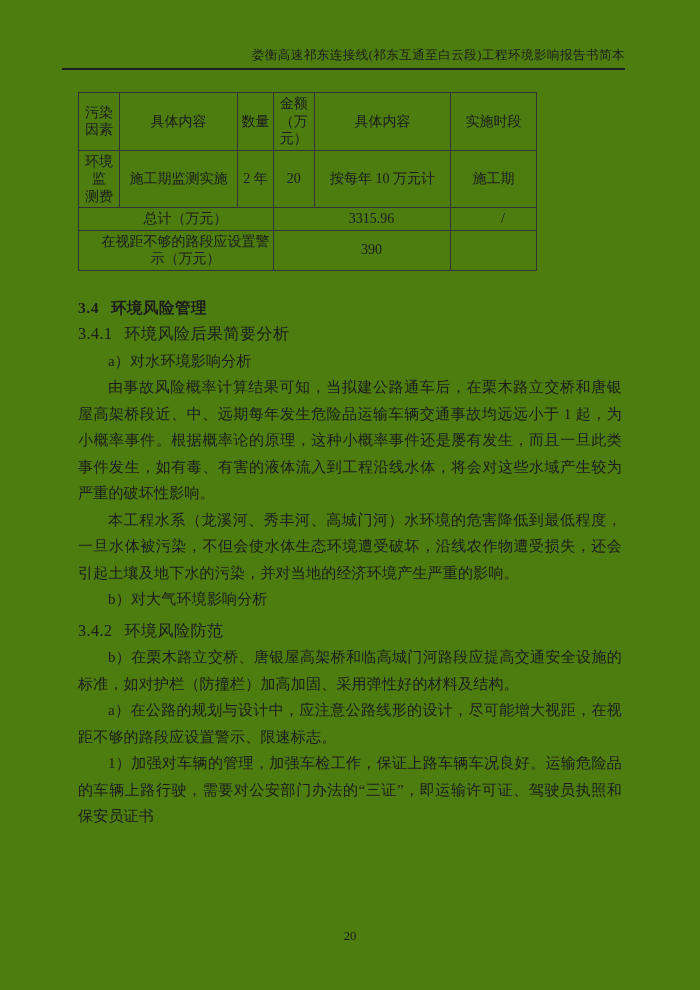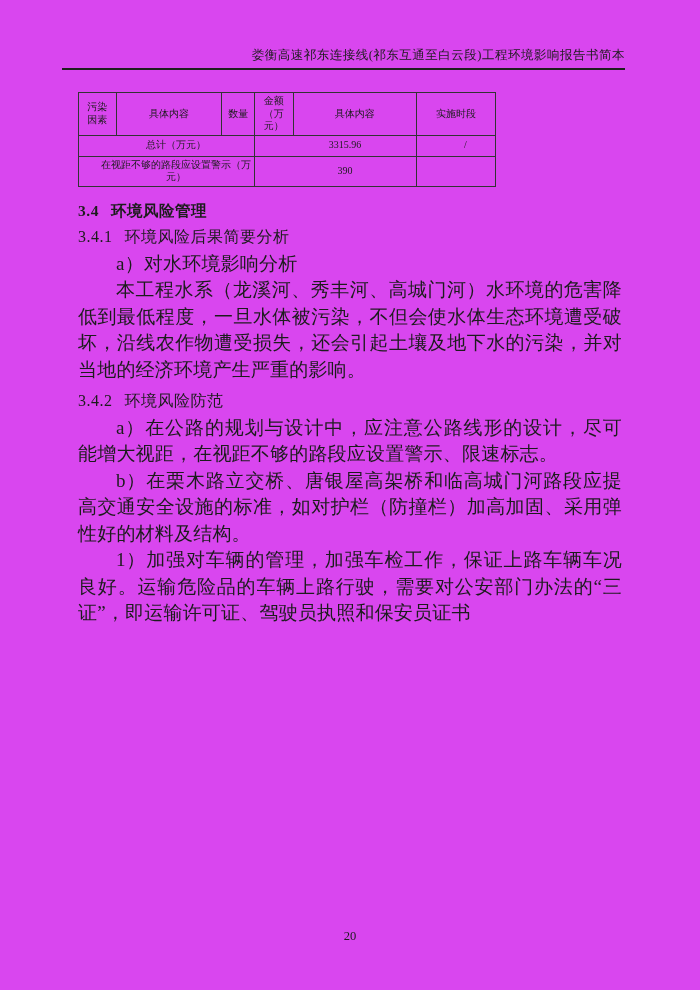--- a/index.html
+++ b/index.html
@@ -2,78 +2,78 @@
 <html><head>
 <meta charset="utf-8">
 <style>
   * { margin: 0; padding: 0; box-sizing: border-box; }
   html, body { background: #e8e8e8; }
   .page {
     position: relative;
     width: 700px;
     height: 990px;
     margin: 0 auto;
-    background: #d946ef;
+    background: #4d7c0f;
     font-family: "Liberation Serif", "DejaVu Serif", serif;
     color: #1c1c1c;
     overflow: hidden;
   }
   
   .header {
     margin: 0 75px 0 62px;
     padding-top: 47px;
     padding-bottom: 5px;
     border-bottom: 2px solid #1f1f1f;
     text-align: right;
     font-size: 12.5px;
     line-height: 16px;
     letter-spacing: 0.5px;
   }
   
   .doc-table {
     margin: 22px 0 0 78px;
-    width: 418px;
+    width: 459px;
     border-collapse: collapse;
     border: 1.5px solid #222;
-    font-size: 10px;
+    font-size: 14px;
   }
   .doc-table th, .doc-table td {
     border: 1px solid #333;
     text-align: center;
     vertical-align: middle;
     font-weight: normal;
     padding: 2px 2px;
     line-height: 1.25;
     white-space: pre-line;
   }
   .doc-table thead th { height: 30px; }
   .doc-table .data-row td { height: 29px; }
   .doc-table .merge-row td { height: 21px; padding-left: 21px; }
   
   .content {
     margin: 0 78px;
     width: 544px;
   }
   .h1 {
-    margin-top: 11px;
+    margin-top: 24px;
     font-size: 15.5px;
     font-weight: bold;
     line-height: 26.5px;
     letter-spacing: 0.5px;
   }
   .h2 {
     font-size: 16px;
     font-weight: normal;
     line-height: 26.5px;
     letter-spacing: 0.5px;
   }
   .h2.gap { margin-top: 5px; }
   .h1 .num, .h2 .num { margin-right: 12px; }
   .para {
-    font-size: 19px;
+    font-size: 15px;
     line-height: 26.5px;
     text-align: justify;
     text-indent: 2em;
     letter-spacing: 0.2px;
   }
   
   .footer {
     position: absolute;
     left: 0;
     bottom: 46px;
@@ -106,20 +106,29 @@
 因素</th>
         <th>具体内容</th>
         <th>数量</th>
         <th>金额
 （万元）</th>
         <th>具体内容</th>
         <th>实施时段</th>
       </tr>
     </thead>
     <tbody>
+      <tr class="data-row">
+        <td>环境监
+测费</td>
+        <td>施工期监测实施</td>
+        <td>2 年</td>
+        <td>20</td>
+        <td>按每年 10 万元计</td>
+        <td>施工期</td>
+      </tr>
       <tr class="merge-row">
         <td colspan="3">总计（万元）</td>
         <td colspan="2">3315.96</td>
         <td>/</td>
       </tr>
       <tr class="merge-row">
         <td colspan="3">在视距不够的路段应设置警示（万元）</td>
         <td colspan="2">390</td>
         <td></td>
       </tr>
@@ -131,33 +140,35 @@
     <div class="h1">
       <span class="num">3.4</span><span>环境风险管理</span>
     </div>
 
     <div class="h2">
       <span class="num">3.4.1</span><span>环境风险后果简要分析</span>
     </div>
 
     <div class="para">a）对水环境影响分析</div>
 
+    <div class="para">由事故风险概率计算结果可知，当拟建公路通车后，在栗木路立交桥和唐银屋高架桥段近、中、远期每年发生危险品运输车辆交通事故均远远小于 1 起，为小概率事件。根据概率论的原理，这种小概率事件还是屡有发生，而且一旦此类事件发生，如有毒、有害的液体流入到工程沿线水体，将会对这些水域产生较为严重的破坏性影响。</div>
 
     <div class="para">本工程水系（龙溪河、秀丰河、高城门河）水环境的危害降低到最低程度，一旦水体被污染，不但会使水体生态环境遭受破坏，沿线农作物遭受损失，还会引起土壤及地下水的污染，并对当地的经济环境产生严重的影响。</div>
 
+    <div class="para">b）对大气环境影响分析</div>
 
 
 
     <div class="h2 gap">
       <span class="num">3.4.2</span><span>环境风险防范</span>
     </div>
 
+    <div class="para">b）在栗木路立交桥、唐银屋高架桥和临高城门河路段应提高交通安全设施的标准，如对护栏（防撞栏）加高加固、采用弹性好的材料及结构。</div>
+
     <div class="para">a）在公路的规划与设计中，应注意公路线形的设计，尽可能增大视距，在视距不够的路段应设置警示、限速标志。</div>
-
-    <div class="para">b）在栗木路立交桥、唐银屋高架桥和临高城门河路段应提高交通安全设施的标准，如对护栏（防撞栏）加高加固、采用弹性好的材料及结构。</div>
 
     <div class="para">1）加强对车辆的管理，加强车检工作，保证上路车辆车况良好。运输危险品的车辆上路行驶，需要对公安部门办法的“三证”，即运输许可证、驾驶员执照和保安员证书</div>
 
   </div>
 
   <div class="footer">
     <span>20</span>
   </div>
 
 </div>

